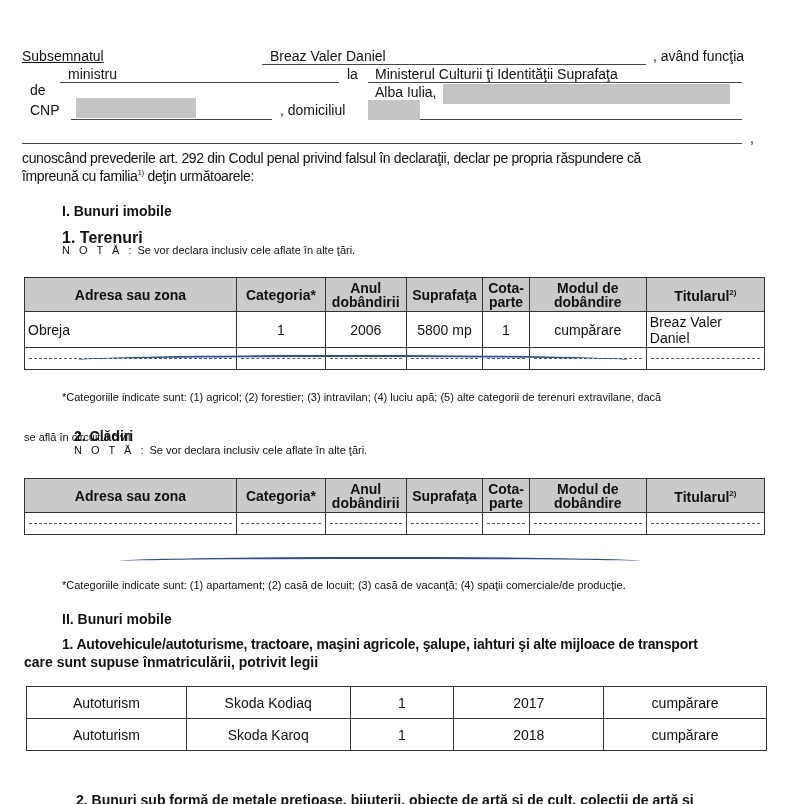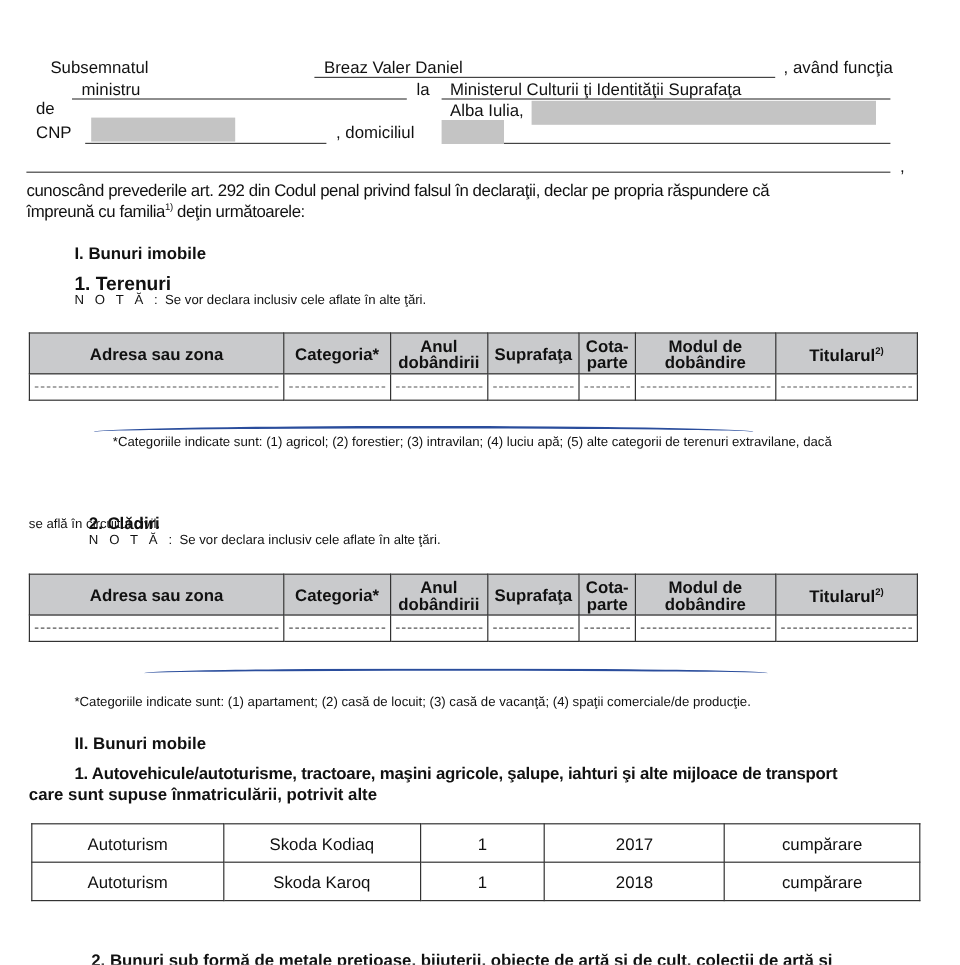--- a/index.html
+++ b/index.html
@@ -21,21 +21,21 @@
   table.t th { background: #c9cacc; font-weight: bold; text-align: center; line-height: 14px; }
   table.t td { text-align: center; }
   .dash { border-bottom: 1px dashed #555; height: 0; margin: 0 1px; }
   .squig { position: absolute; height: 0; border-top: 2px solid #2a4d9c; border-radius: 50%; }
   .foot { font-size: 11px; }
   sup { font-size: 8px; }
 </style>
 </head>
 <body>
 
-<div class="abs t14" style="left:42px;top:48px;">Subsemnatul</div>
+<div class="abs t14" style="left:22px;top:48px;text-decoration:underline;">Subsemnatul</div>
 <div class="abs t14" style="left:270px;top:48px;">Breaz Valer Daniel</div>
 <div class="line" style="left:262px;top:64px;width:384px;"></div>
 <div class="abs t14" style="left:653px;top:48px;">, având funcţia</div>
 
 <div class="abs t14" style="left:30px;top:82px;">de</div>
 <div class="abs t14" style="left:68px;top:66px;">ministru</div>
 <div class="line" style="left:60px;top:82px;width:279px;"></div>
 <div class="abs t14" style="left:347px;top:66px;">la</div>
 <div class="abs t14" style="left:375px;top:66px;">Ministerul Culturii ţi Identităţii Suprafaţa</div>
 <div class="line" style="left:368px;top:82px;width:374px;"></div>
@@ -73,20 +73,29 @@
   <tbody>
       <tr style="height:34px;">
     <th>Adresa sau zona</th>
     <th>Categoria*</th>
     <th>Anul dobândirii</th>
     <th>Suprafaţa</th>
     <th>Cota-parte</th>
     <th>Modul de dobândire</th>
     <th><span>Titularul</span><sup>2)</sup></th>
   </tr>
+  <tr style="height:36px;">
+    <td style="text-align:left;">Obreja</td>
+    <td>1</td>
+    <td>2006</td>
+    <td>5800 mp</td>
+    <td>1</td>
+    <td>cumpărare</td>
+    <td style="text-align:left;white-space:normal;line-height:16px;">Breaz Valer Daniel</td>
+  </tr>
   <tr style="height:22px;">
     <td>
           <div class="dash"></div>
         </td>
     <td>
           <div class="dash"></div>
         </td>
     <td>
           <div class="dash"></div>
         </td>
@@ -100,21 +109,21 @@
           <div class="dash"></div>
         </td>
     <td>
           <div class="dash"></div>
         </td>
   </tr>
 </tbody>
   </table>
 <div class="squig" style="left:78px;top:355px;width:550px;height:8px;"></div>
 
-<div class="abs foot" style="left:62px;top:363px;margin-left:32px;">*Categoriile indicate sunt: (1) agricol; (2) forestier; (3) intravilan; (4) luciu apă; (5) alte categorii de terenuri extravilane, dacă</div>
+<div class="abs foot" style="left:62px;top:391px;">*Categoriile indicate sunt: (1) agricol; (2) forestier; (3) intravilan; (4) luciu apă; (5) alte categorii de terenuri extravilane, dacă</div>
 <div class="abs foot" style="left:24px;top:395px;margin-top:36px;">se află în circuitul civil.</div>
 
 <div class="abs bold" style="left:74px;top:428px;font-size:14px;">2. Clădiri</div>
 <div class="abs nota" style="left:74px;top:444px;"><span class="lbl">N O T Ă :</span> <span>Se vor declara inclusiv cele aflate în alte ţări.</span></div>
 
 <table class="t" style="left:24px;top:478px;width:741px;">
   <colgroup>
       <col style="width:210px">
       <col style="width:88px">
       <col style="width:80px">
@@ -157,21 +166,21 @@
         </td>
   </tr>
 </tbody>
   </table>
 <div class="squig" style="left:120px;top:557px;width:520px;height:6px;"></div>
 
 <div class="abs foot" style="left:62px;top:579px;">*Categoriile indicate sunt: (1) apartament; (2) casă de locuit; (3) casă de vacanţă; (4) spaţii comerciale/de producţie.</div>
 
 <div class="abs bold" style="left:62px;top:611px;font-size:14px;">II. Bunuri mobile</div>
 <div class="abs bold" style="left:62px;top:636px;font-size:14px;letter-spacing:-0.2px;">1. Autovehicule/autoturisme, tractoare, maşini agricole, şalupe, iahturi şi alte mijloace de transport</div>
-<div class="abs bold" style="left:24px;top:654px;font-size:14px;">care sunt supuse înmatriculării, potrivit alte</div>
+<div class="abs bold" style="left:24px;top:654px;font-size:14px;">care sunt supuse înmatriculării, potrivit legii</div>
 
 <table class="t" style="left:26px;top:686px;width:741px;">
   <colgroup>
       <col style="width:160px">
       <col style="width:164px">
       <col style="width:104px">
       <col style="width:150px">
       <col style="width:163px">
     </colgroup>
   <tbody>

